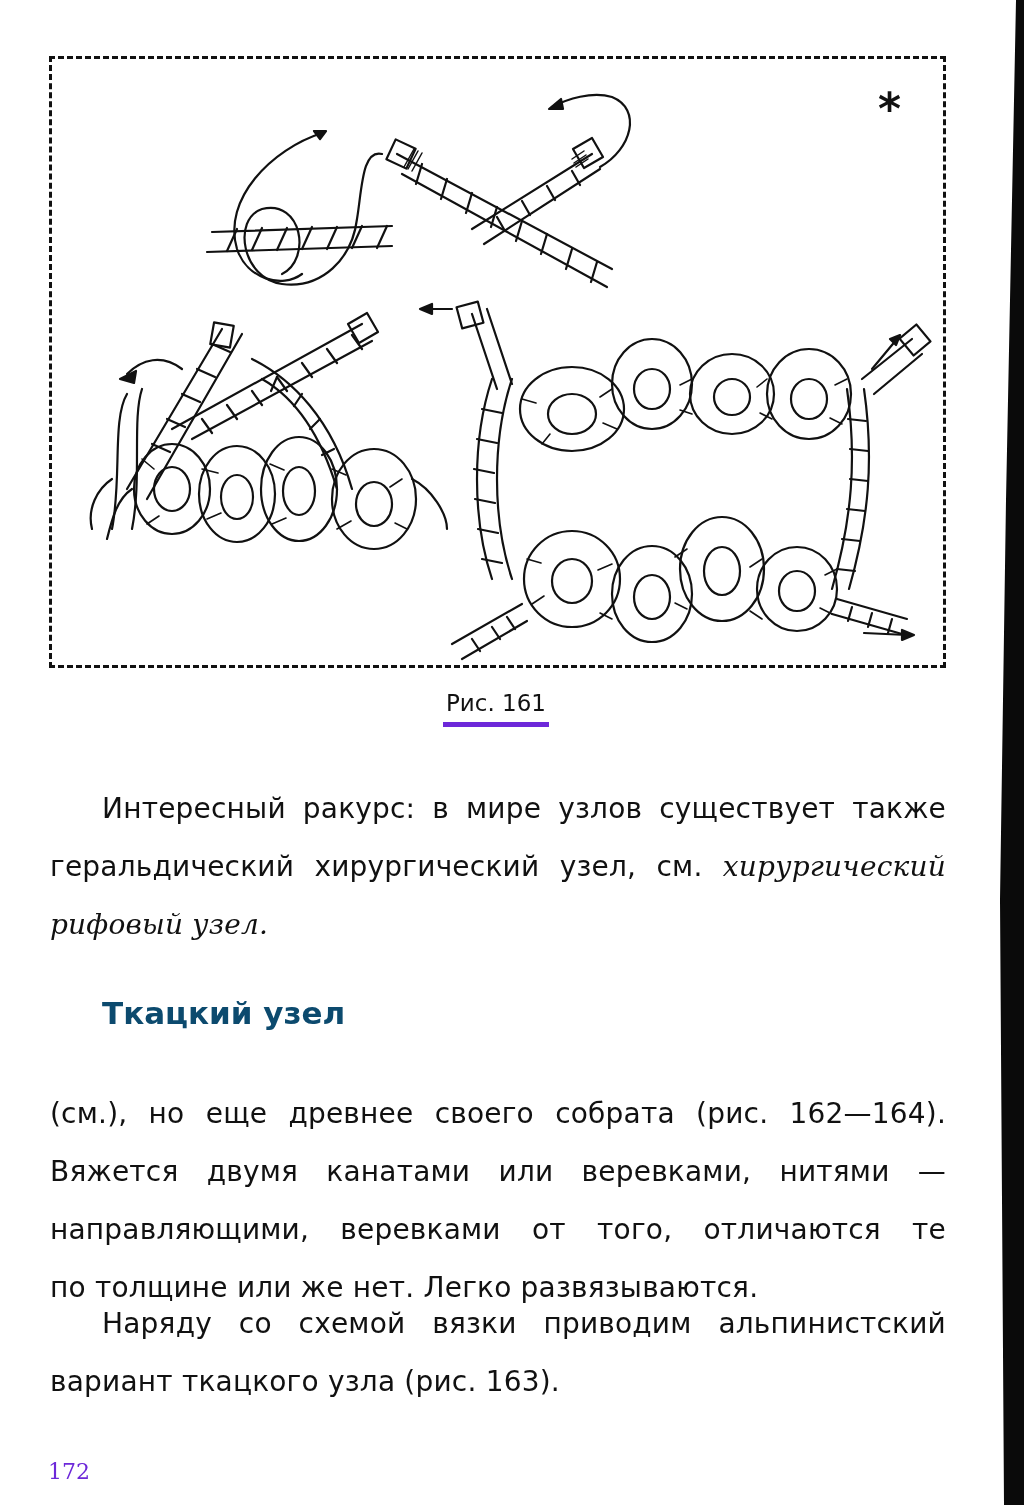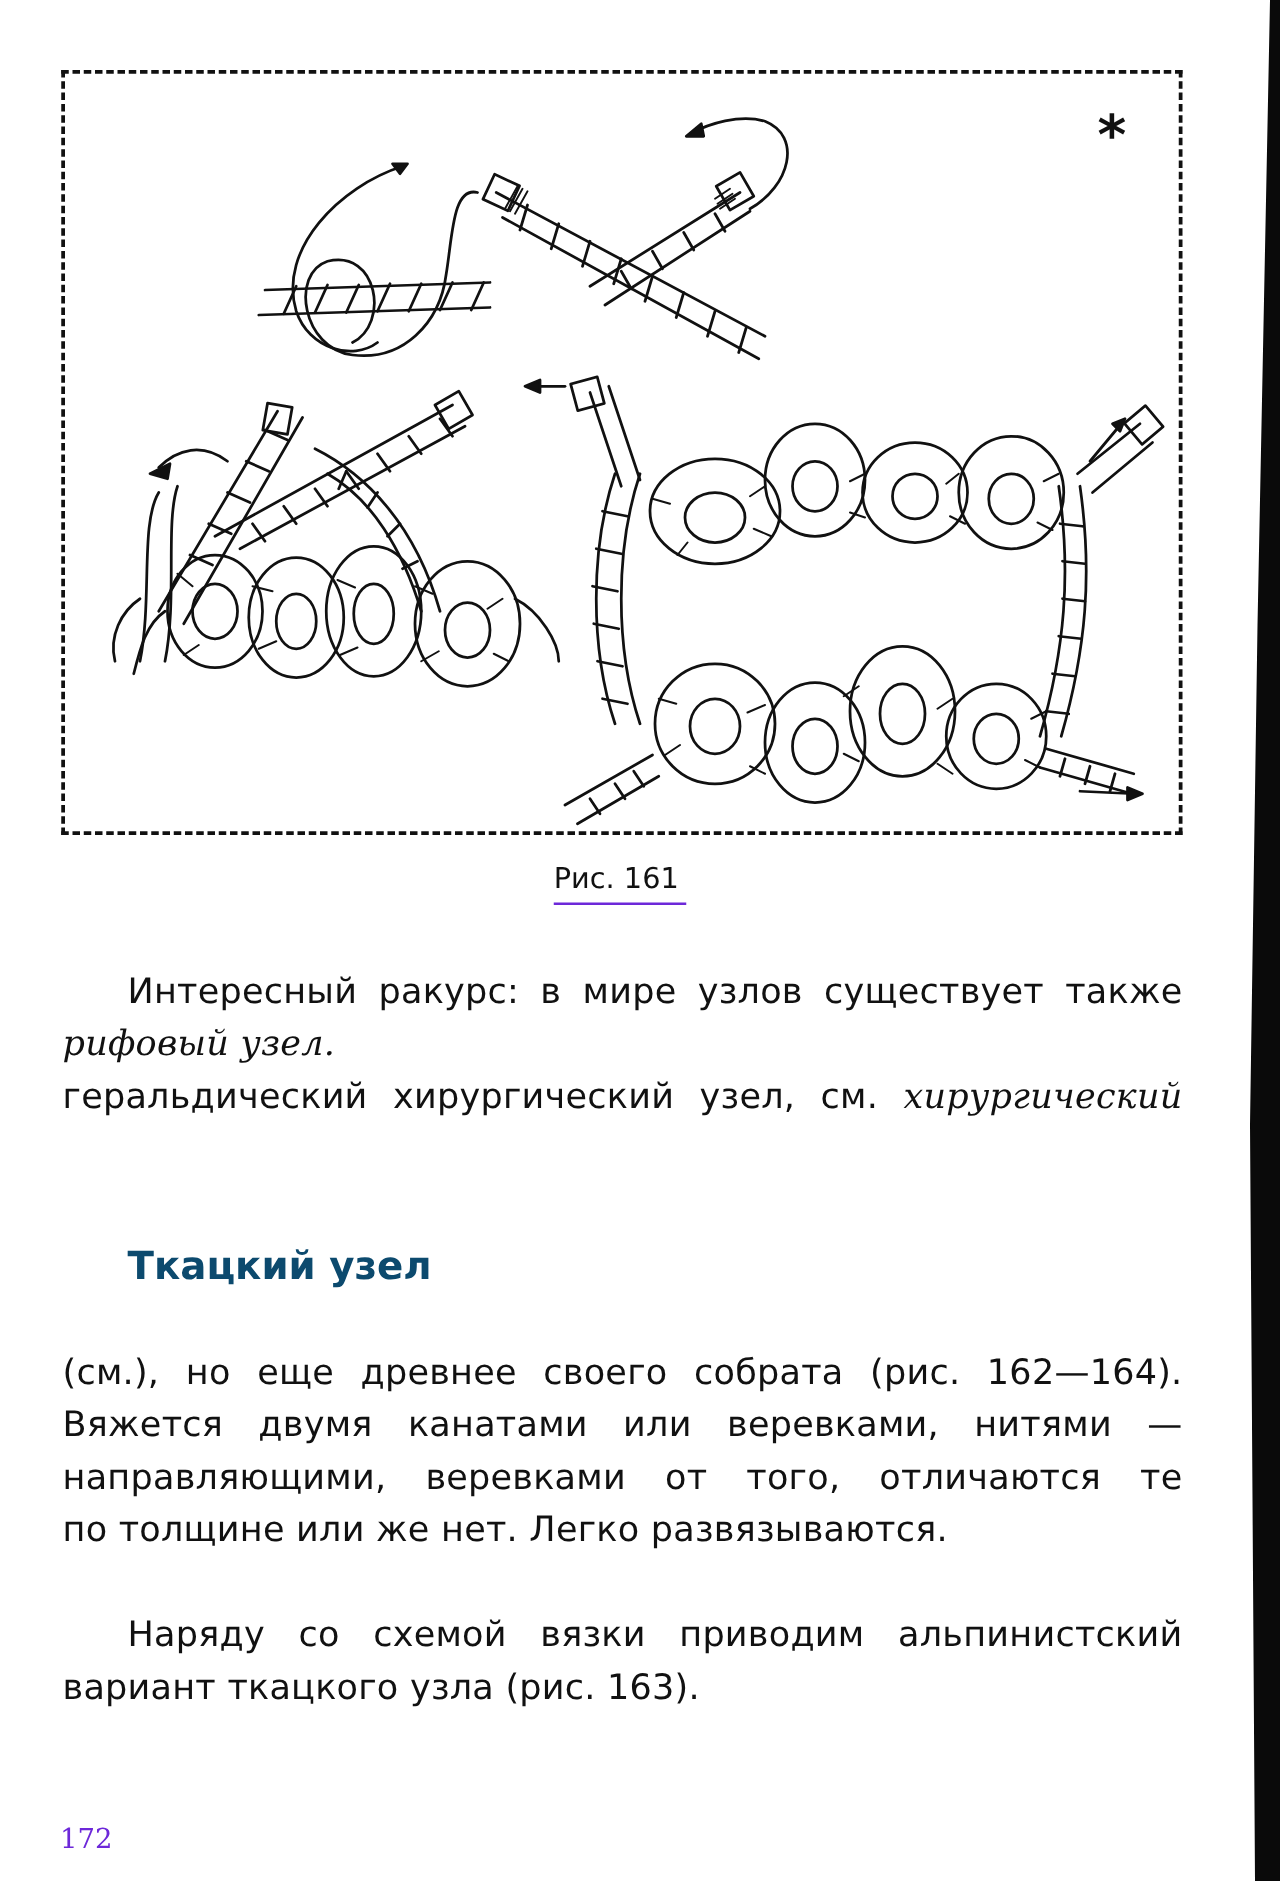--- a/index.html
+++ b/index.html
@@ -17,39 +17,39 @@
     position:absolute; left:49px; top:56px; width:897px; height:612px;
     border:3px dashed #111;
     box-sizing:border-box;
   }
   .figure-svg { position:absolute; left:0; top:0; width:897px; height:612px; }
   .asterisk {
     position:absolute; left:826px; top:28px; font-size:44px; font-weight:bold;
     line-height:1; color:#111;
   }
   .caption {
-    position:absolute; left:443px; top:690px; width:106px; text-align:left;
-    font-size:23px; color:#111; padding-bottom:6px; border-bottom:2px solid #6d28d9;
+    position:absolute; left:443px; top:690px; width:106px; text-align:center;
+    font-size:23px; color:#111; padding-bottom:6px; border-bottom:5px solid #6d28d9;
   }
   .para {
     position:absolute; left:50px; width:896px;
     font-size:28px; line-height:42px; text-align:justify; color:#111;
     letter-spacing:0.2px;
   }
   .para .indent { display:inline-block; width:52px; }
   .para em { font-family:"DejaVu Serif", serif; font-style:italic; }
   .heading {
     position:absolute; left:102px; top:995px;
     font-size:31px; font-weight:bold; color:#0c4a6e;
   }
   .page-number {
     position:absolute; left:48px; top:1459px; font-size:22px;
     font-family:"DejaVu Serif", serif; color:#6d28d9;
   }
-  .line { display:block; }
+  .line { display:block;margin-top:16px; }
   .just { text-align-last:justify; }
 </style>
 </head>
 <body>
 
 <div class="page-edge"></div>
 
 <div class="figure-frame">
   <span class="asterisk">*</span>
   <svg class="figure-svg" viewBox="0 0 897 612" fill="none" stroke="#111" stroke-width="2.2" stroke-linecap="round" stroke-linejoin="round">
@@ -152,22 +152,22 @@
       <path d="M812 574 L 855 576"></path>
       <path d="M862 576 l -12 -5 l 0 10 z" fill="#111"></path>
     </g>
   </svg>
 </div>
 
 <div class="caption">Рис. 161</div>
 
 <div class="para" style="top:772px;">
   <span class="line just"><span class="indent"></span><span>Интересный ракурс: в мире узлов существует также</span></span>
+  <span class="line just"><span>геральдический хирургический узел, см.</span> <em>хирургический</em></span>
   <span class="line"><em>рифовый узел.</em></span>
-  <span class="line just"><span>геральдический хирургический узел, см.</span> <em>хирургический</em></span>
 </div>
 
 <div class="heading">Ткацкий узел</div>
 
 <div class="para" style="top:1077px;">
   <span class="line just">(см.), но еще древнее своего собрата (рис. 162—164).</span>
   <span class="line just">Вяжется двумя канатами или веревками, нитями —</span>
   <span class="line just">направляющими, веревками от того, отличаются те</span>
   <span class="line">по толщине или же нет. Легко развязываются.</span>
 </div>

